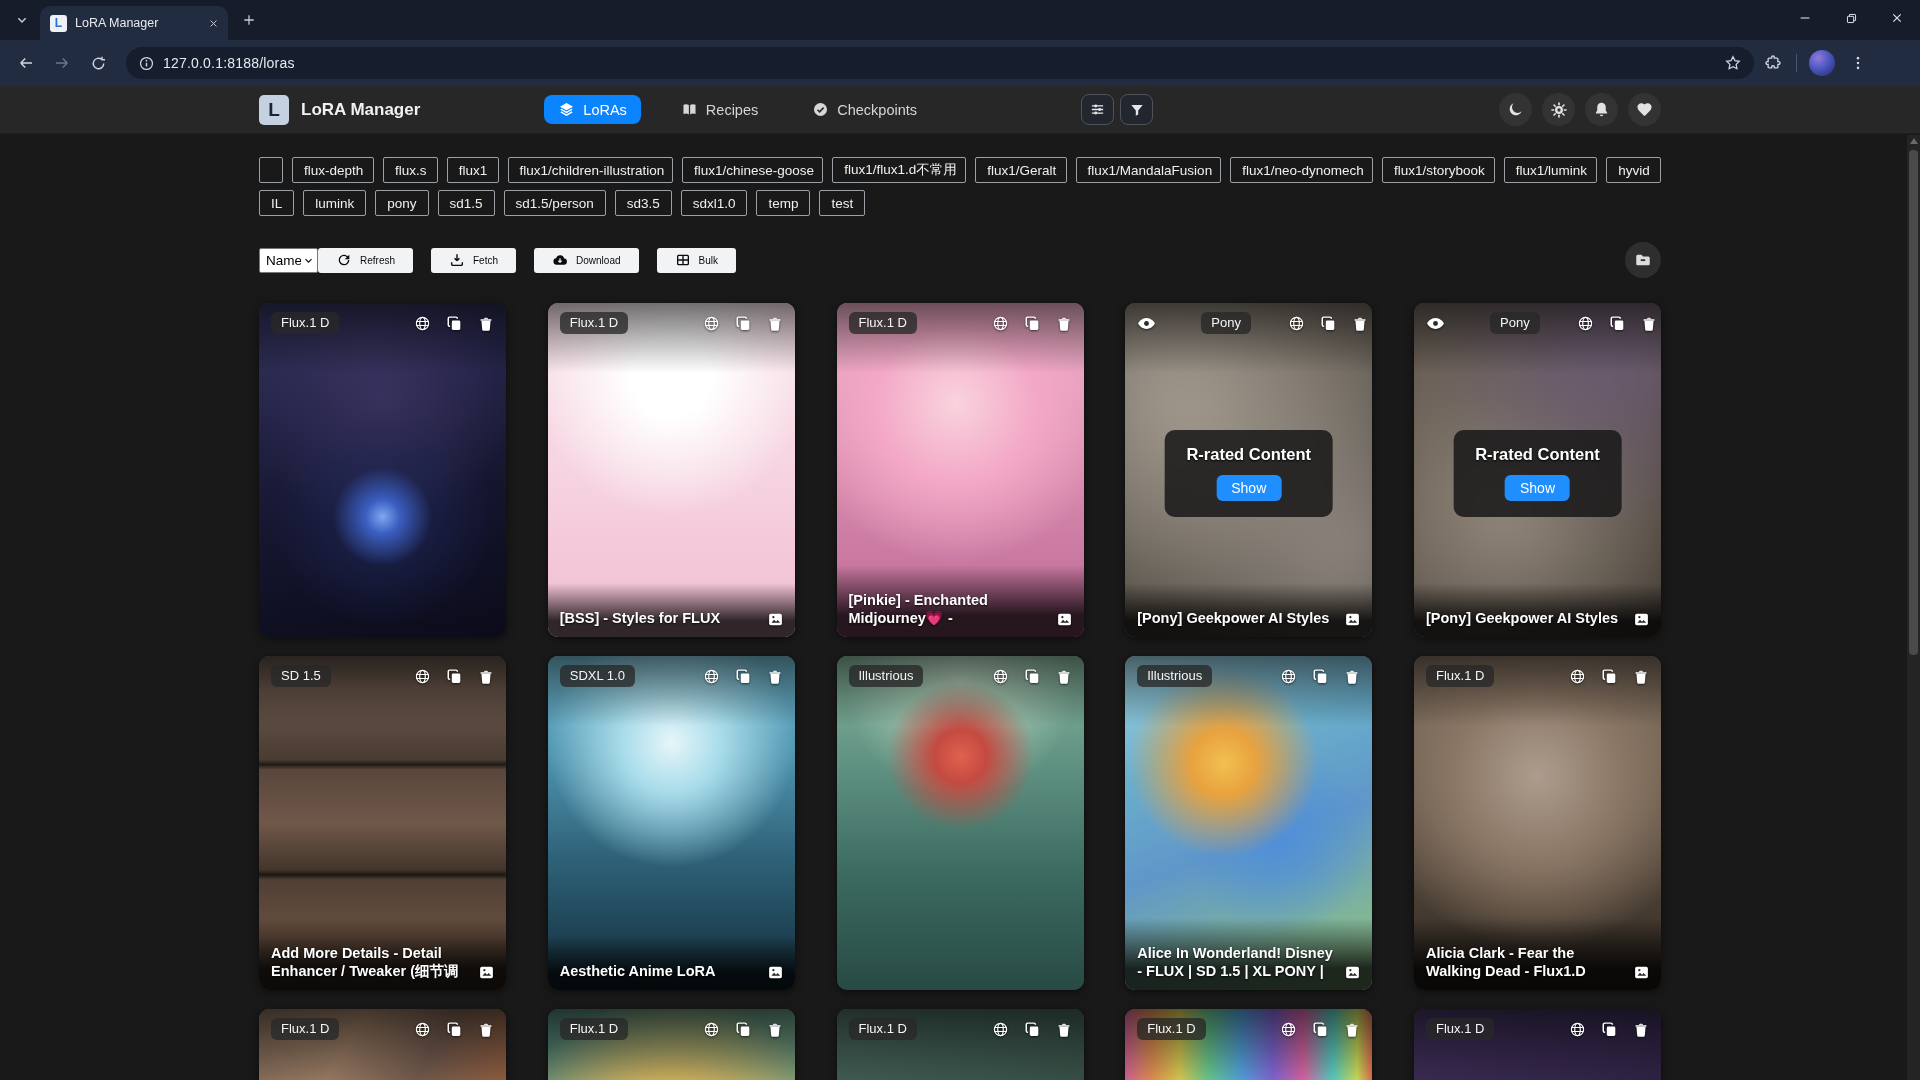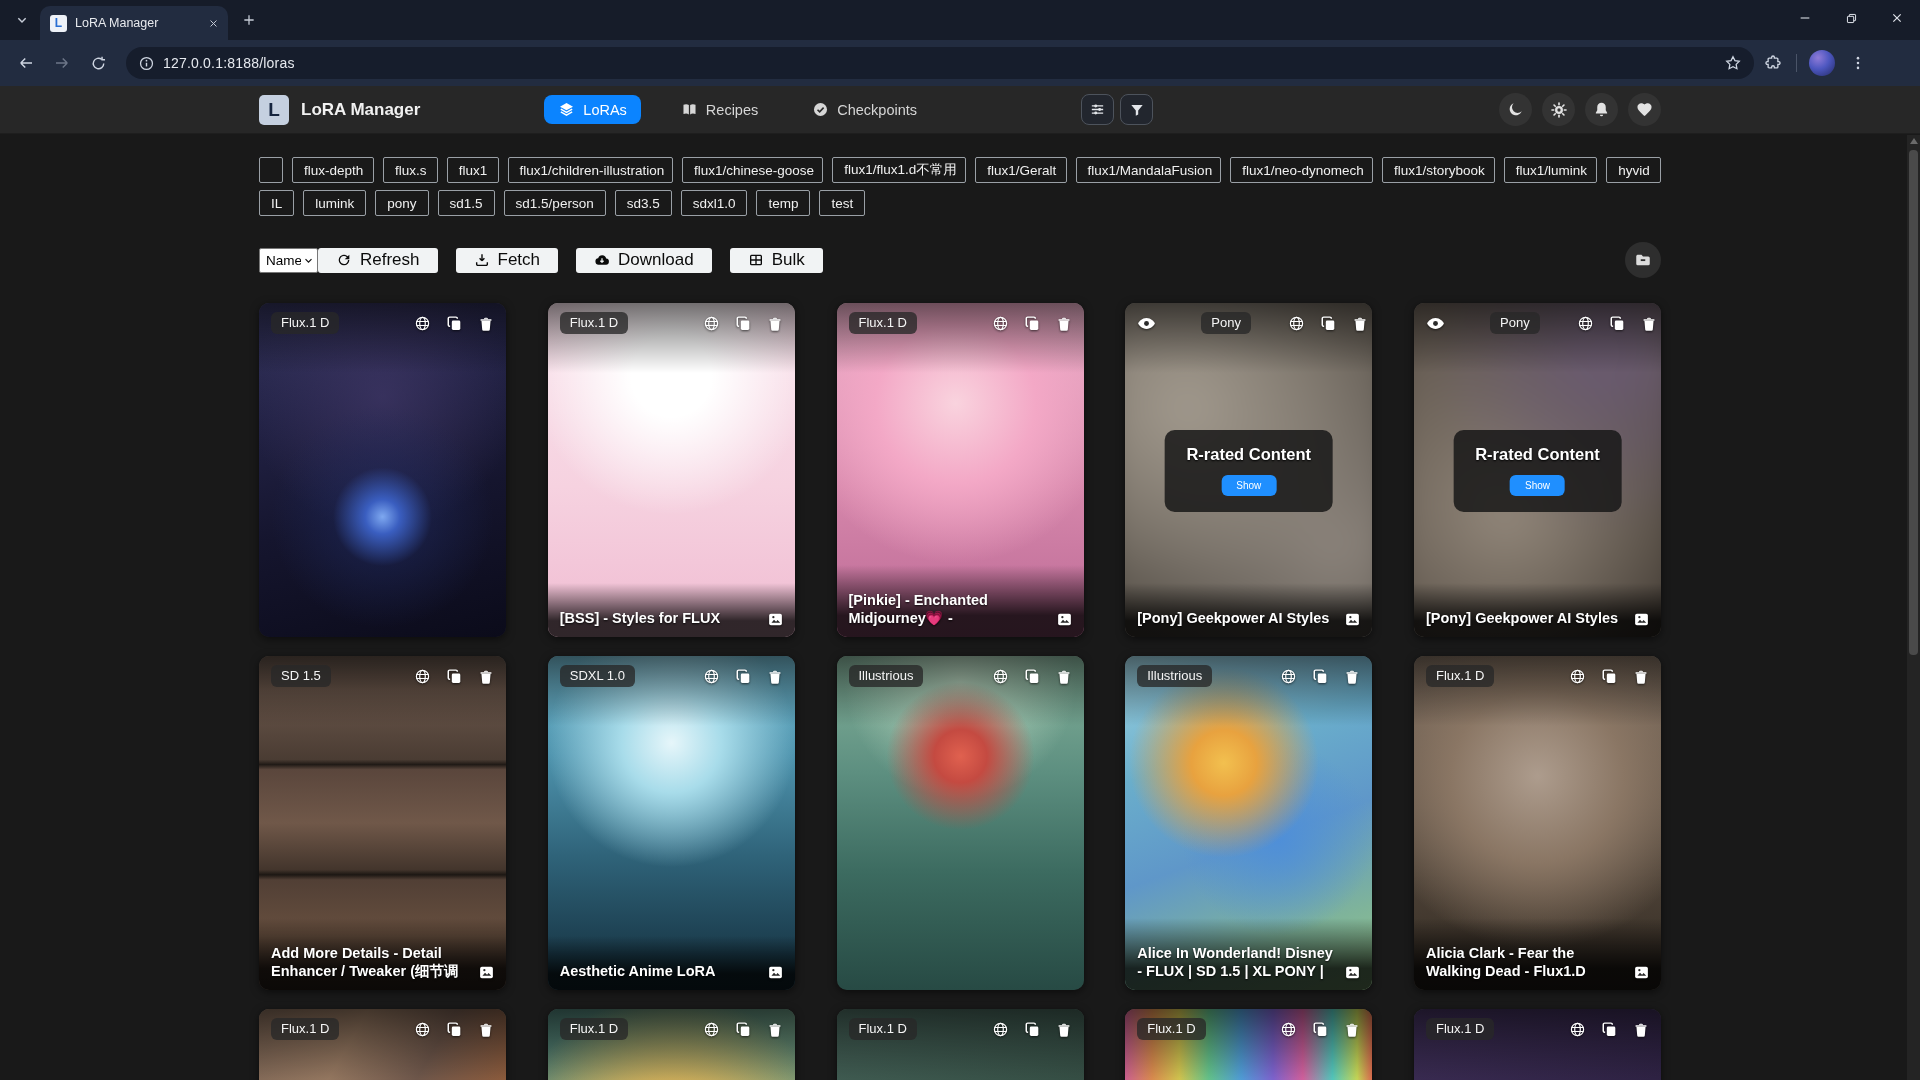--- a/index.html
+++ b/index.html
@@ -45,38 +45,38 @@
   .circle-btn{width:33px;height:33px;border-radius:50%;background:#333;display:flex;align-items:center;justify-content:center;color:#e2e2e2;}
 
   #tags{width:1402px;margin:23px auto 0;}
   .tag-row{display:flex;flex-wrap:nowrap;gap:9px;margin-bottom:7px;}
   .chip{min-width:24px;height:26px;padding:0 11px;background:transparent;border:1px solid #9aa0a6;border-radius:2px;color:#f0f0f0;font-size:13.5px;font-family:inherit;display:flex;align-items:center;white-space:nowrap;}
 
   #sort-toolbar{width:1402px;margin:26px auto 0;display:flex;align-items:center;}
   .sel{position:relative;width:59px;height:25px;}
   .sel select{width:100%;height:100%;background:#fff;color:#000;font-size:13.5px;font-family:inherit;border:1px solid #777;border-radius:2px;appearance:none;padding:0 16px 0 6px;}
   .sel .chev{position:absolute;right:3px;top:6px;pointer-events:none;color:#111;}
-  .tb-btn{height:25px;padding:0 18px;background:#f1f3f4;border:0;border-radius:3px;color:#0b0b0b;font-size:17px;font-family:inherit;display:flex;align-items:center;gap:8px;}
+  .tb-btn{height:25px;padding:0 18px;background:#f1f3f4;border:0;border-radius:3px;color:#0b0b0b;font-size:10px;font-family:inherit;display:flex;align-items:center;gap:8px;}
   .folder-btn{margin-left:auto;width:36px;height:36px;border-radius:50%;background:#2e2e2e;display:flex;align-items:center;justify-content:center;color:#dcdcdc;}
 
   
   #cards{width:1402px;margin:25px auto 0;display:grid;grid-template-columns:repeat(5,247px);justify-content:space-between;row-gap:19px;}
   .card{position:relative;width:247px;height:334px;border-radius:10px;overflow:hidden;background:#222;box-shadow:0 2px 8px rgba(0,0,0,.55);}
   .card-bg{position:absolute;inset:0;}
   .card.nsfw .card-bg{filter:blur(14px) saturate(.9);transform:scale(1.25);}
   .card-top{position:absolute;top:0;left:0;right:0;height:70px;padding:9px 12px 0;display:flex;align-items:flex-start;background:linear-gradient(180deg,rgba(0,0,0,.55) 0%,rgba(0,0,0,0) 100%);gap:37px;}
   .eye{display:none;color:#fff;margin-right:8px;margin-top:2px;filter:drop-shadow(0 1px 1px rgba(0,0,0,.6));}
   .card.nsfw .eye{display:block;}
   .badge{background:rgba(40,40,40,.78);border-radius:6px;padding:3px 10px 4px;font-size:13px;color:#f5f5f5;white-space:nowrap;}
   .top-icons{margin-left:auto;display:flex;align-items:center;gap:15px;margin-top:3px;color:#fff;}
   .cicon{filter:drop-shadow(0 1px 1px rgba(0,0,0,.6));}
   .nsfw-box{display:none;position:absolute;left:50%;top:38%;transform:translateX(-50%);background:rgba(24,24,24,.85);border-radius:10px;padding:15px 22px 16px;text-align:center;white-space:nowrap;}
   .card.nsfw .nsfw-box{display:block;}
   .nsfw-title{font-size:16.5px;font-weight:bold;color:#fff;text-shadow:0 1px 2px #000;}
-  .show-btn{margin-top:11px;background:#1f8fff;color:#fff;border:0;border-radius:6px;padding:5px 15px;font-size:10px;font-family:inherit;}
+  .show-btn{margin-top:11px;background:#1f8fff;color:#fff;border:0;border-radius:6px;padding:5px 15px;font-size:14px;font-family:inherit;}
   .card-footer{position:absolute;left:0;right:0;bottom:0;padding:26px 12px 9px;background:linear-gradient(180deg,rgba(0,0,0,0) 0%,rgba(0,0,0,.8) 70%);}
   .card-title{font-size:14.5px;font-weight:bold;color:#fff;line-height:1.28;padding-right:24px;text-shadow:0 1px 2px rgba(0,0,0,.8);}
   .img-ic{position:absolute;right:11px;bottom:9px;color:#fff;filter:drop-shadow(0 1px 1px rgba(0,0,0,.6));}
 
   
   .card:nth-child(1) .card-bg{background:radial-gradient(circle at 50% 64%,#7ea8f0 0%,#3a5ec0 7%,rgba(30,40,90,.45) 20%,rgba(10,10,25,0) 45%),radial-gradient(circle at 50% 28%,rgba(70,60,110,.6) 0%,rgba(20,18,40,0) 50%),linear-gradient(165deg,#33335c 0%,#222245 30%,#15152e 60%,#0b0b1a 100%);}
   .card:nth-child(2) .card-bg{background:radial-gradient(circle at 50% 22%,#ffffff 14%,rgba(255,255,255,0) 48%),linear-gradient(180deg,#f9e3ec 0%,#f6d2e0 55%,#f0bcd2 100%);}
   .card:nth-child(3) .card-bg{background:radial-gradient(circle at 48% 30%,#f9d3de 0%,#f3a8c6 30%,rgba(0,0,0,0) 60%),linear-gradient(180deg,#eab0c8 0%,#d687ab 55%,#bc6a96 100%);}
   .card:nth-child(4) .card-bg{background:radial-gradient(circle at 30% 35%,#a39a8d 0%,rgba(0,0,0,0) 55%),radial-gradient(circle at 78% 68%,#8d847b 0%,rgba(0,0,0,0) 60%),linear-gradient(145deg,#7c7368 0%,#675f55 45%,#4b453d 80%,#3b362f 100%);}
   .card:nth-child(5) .card-bg{background:radial-gradient(circle at 72% 22%,#6b5a74 0%,rgba(0,0,0,0) 45%),radial-gradient(circle at 40% 60%,#94887a 0%,rgba(0,0,0,0) 60%),linear-gradient(150deg,#6e6358 0%,#5a5046 50%,#423a32 100%);}

